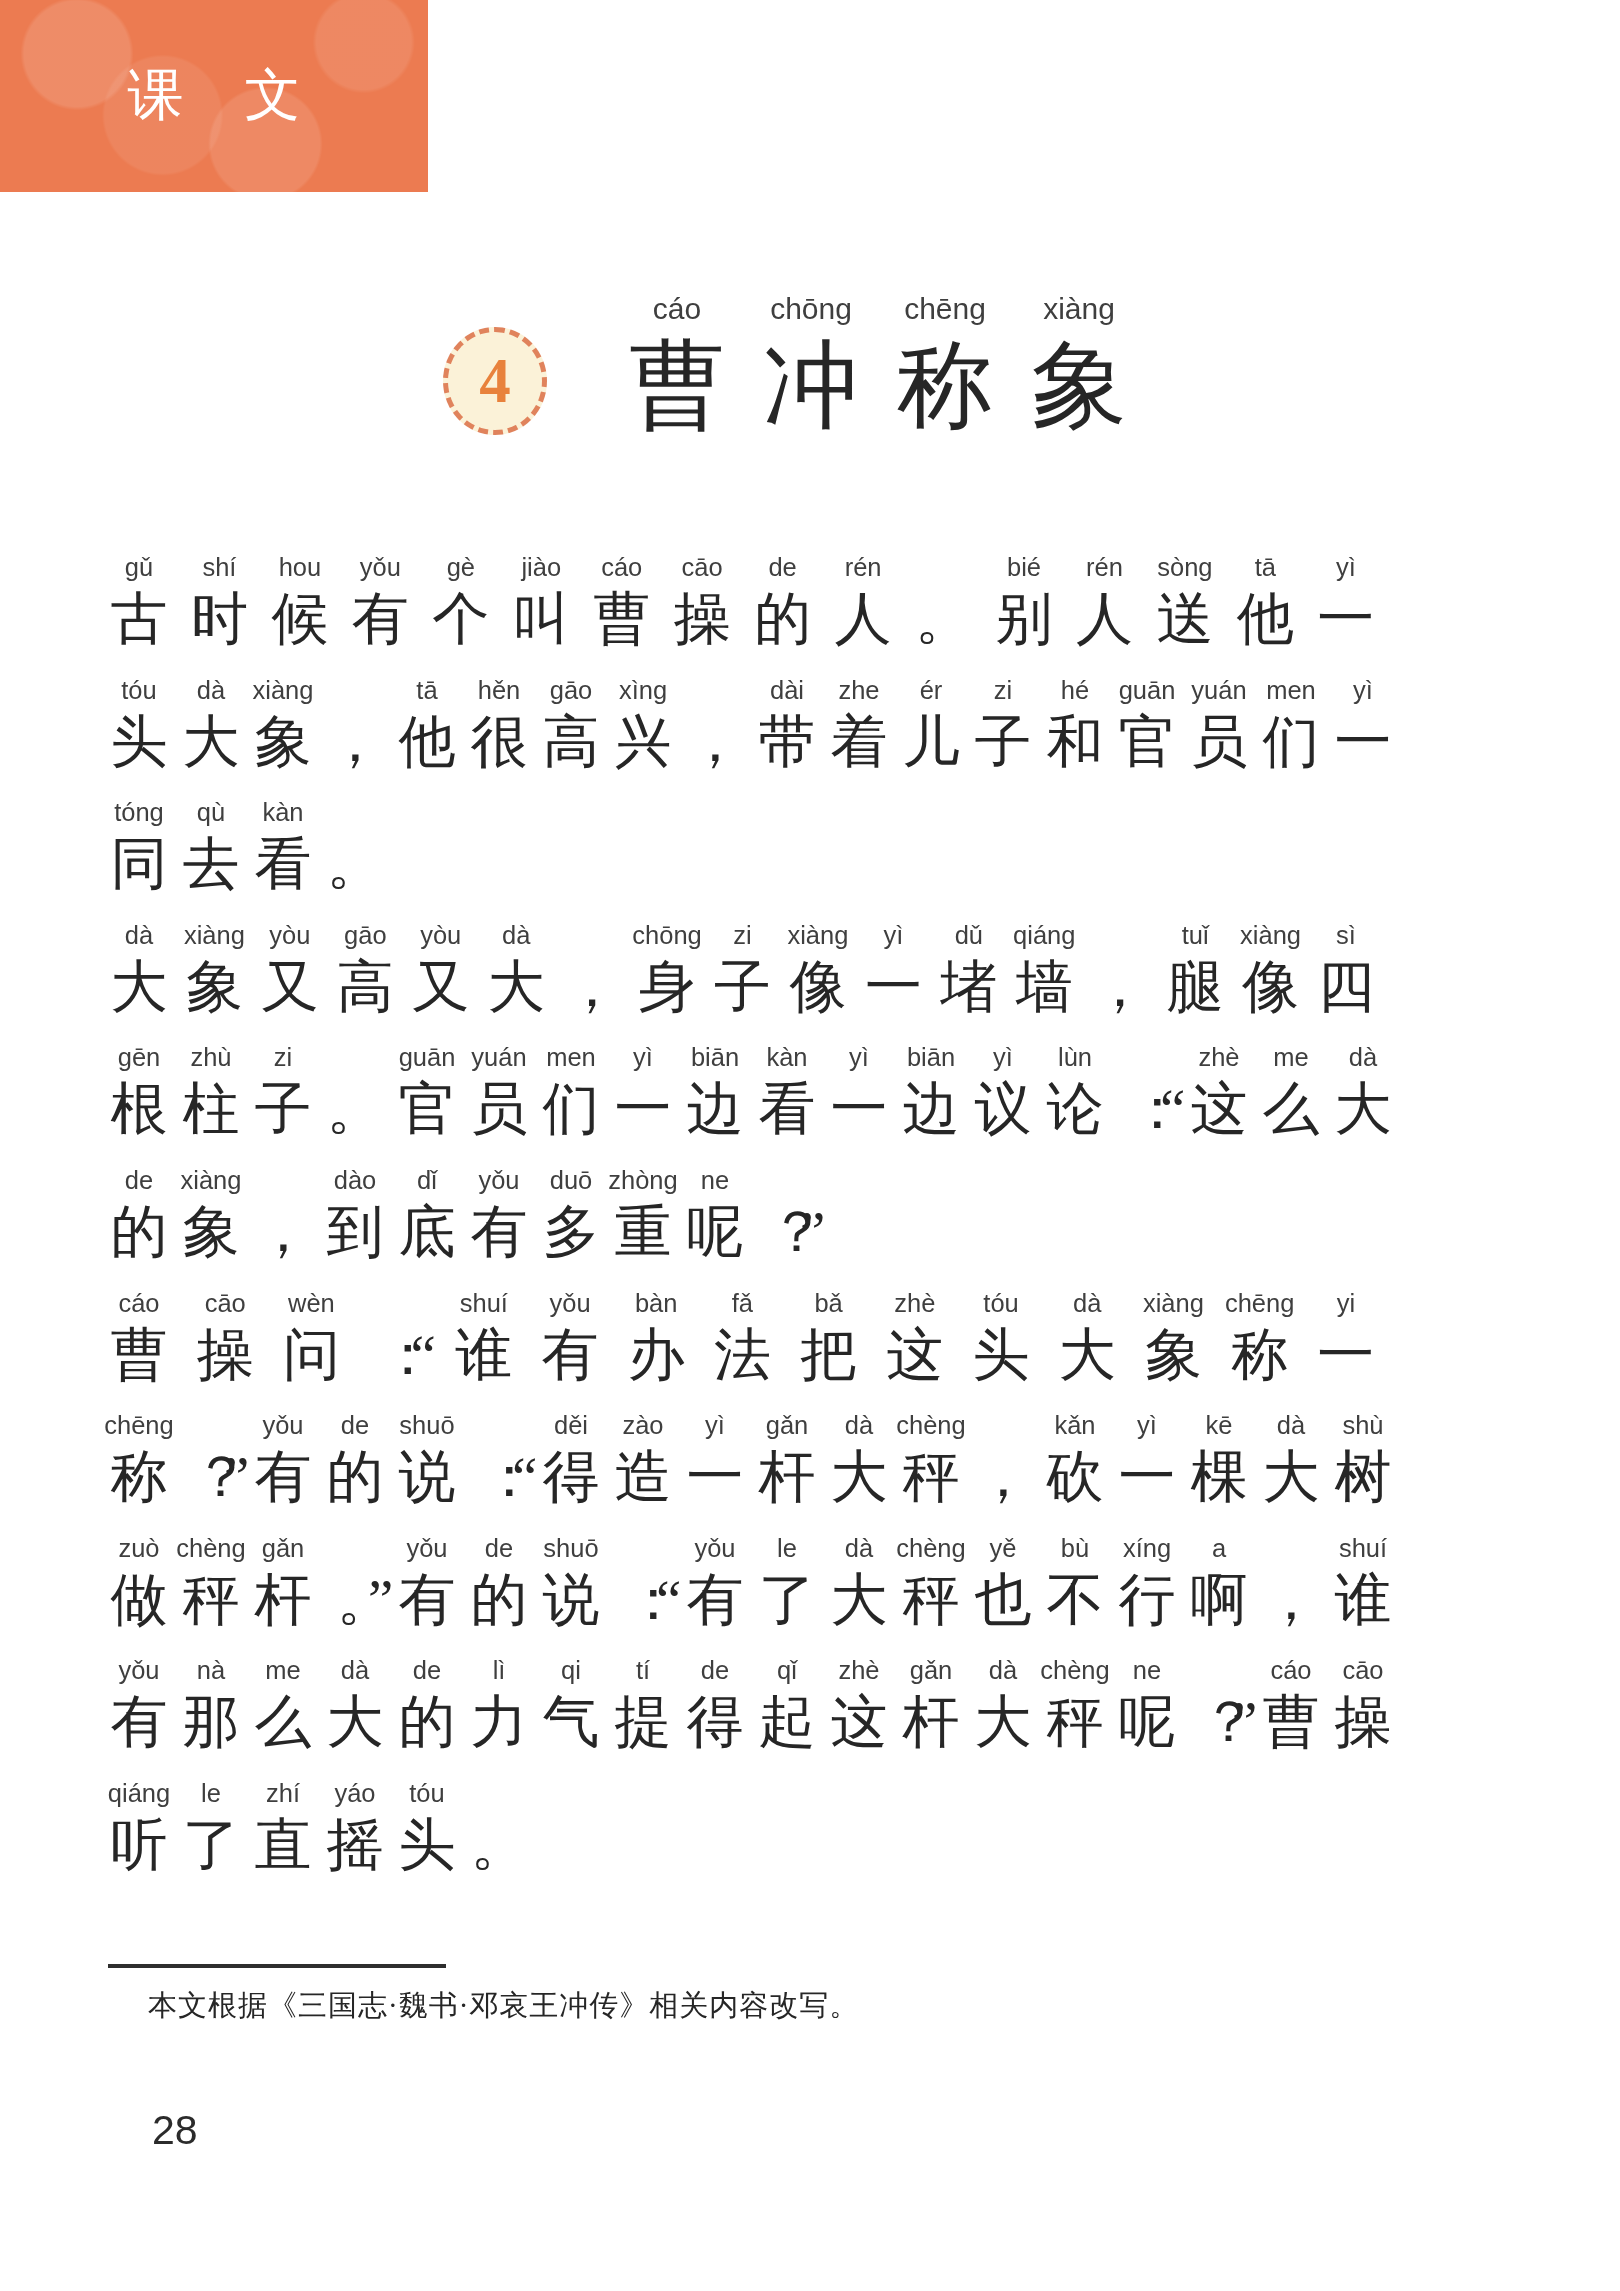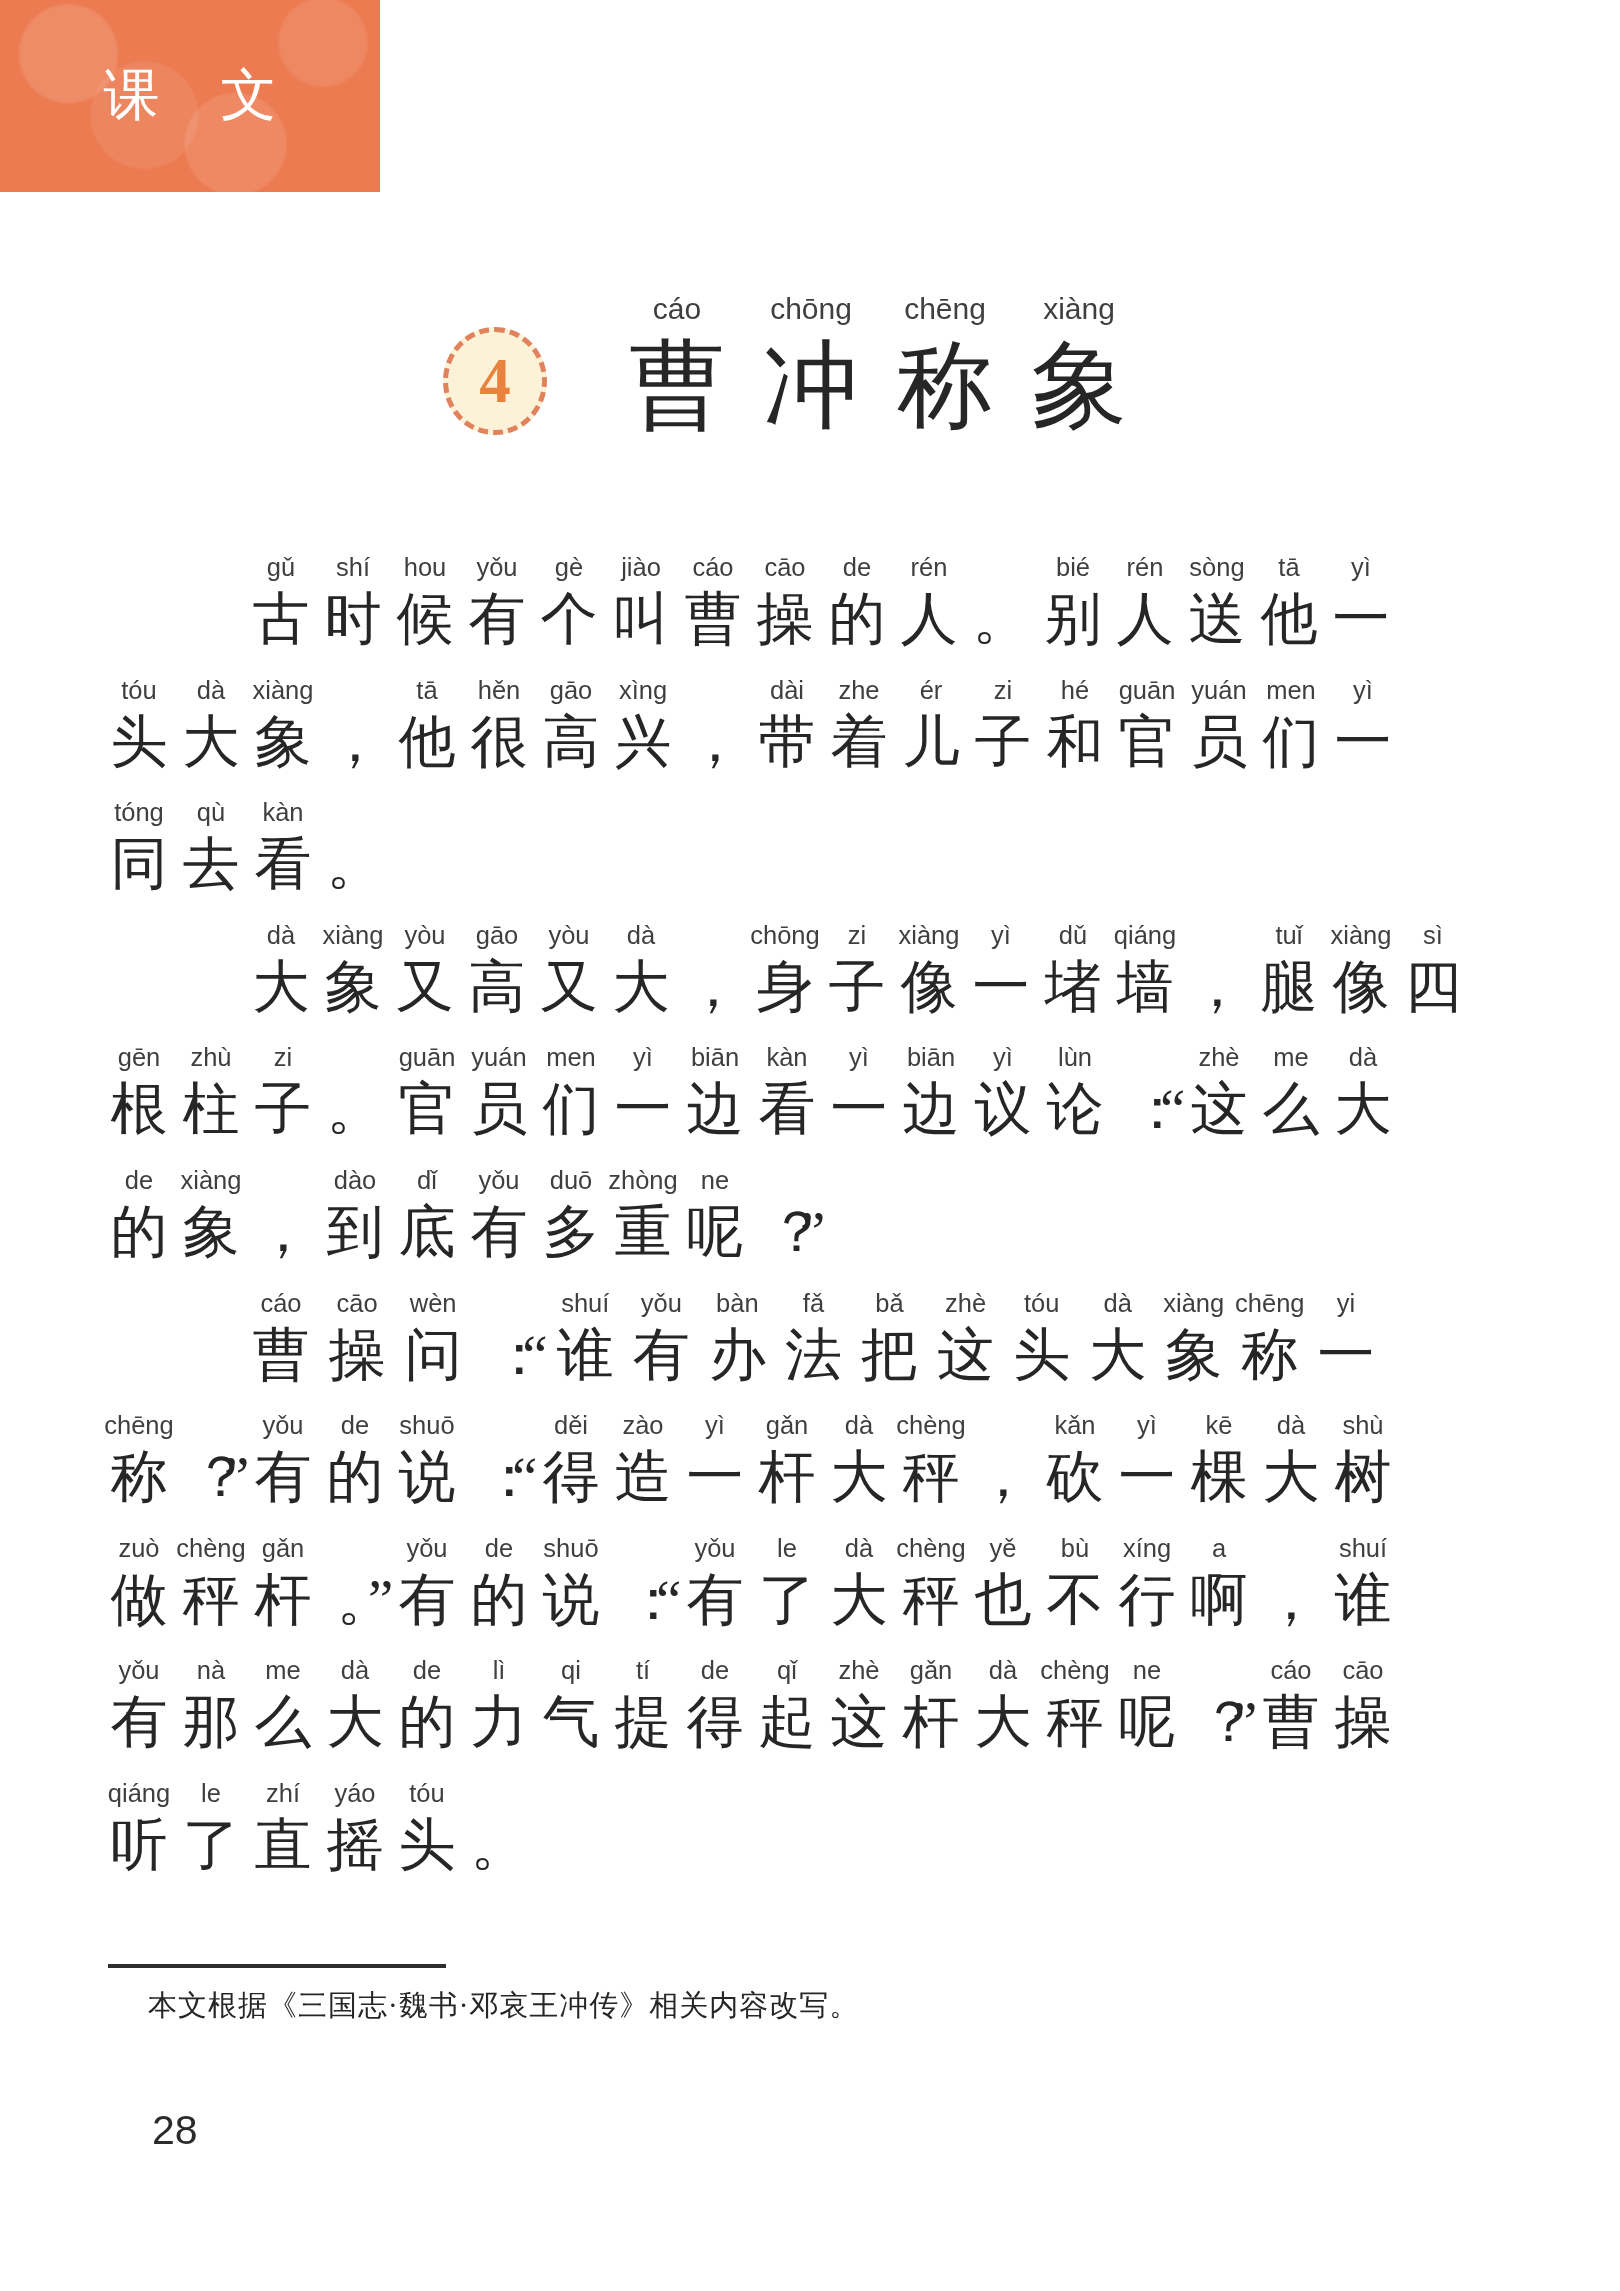--- a/index.html
+++ b/index.html
@@ -2,21 +2,21 @@
 <html style="--banner-bg: #ec7b51; --banner-text: #ffffff; --accent: #e8823c; --circle-ring: #e0835c; --circle-fill: #fbf2d8; --hanzi: #262626; --pinyin: #3f3f3f;"><head>
 <meta charset="utf-8">
 <style>
   html,body{margin:0;padding:0;background:#ffffff;}
   .page{
     position:relative;width:1620px;height:2292px;background:#ffffff;overflow:hidden;
     font-family:"Liberation Serif","DejaVu Serif",serif;
   }
   
   .banner{
-    position:absolute;left:0;top:0;width:380px;height:192px;
+    position:absolute;left:0;top:0;width:428px;height:192px;
     background-color:var(--banner-bg,#ec7b51);
     background-image:
       radial-gradient(circle at 18% 28%, rgba(255,255,255,0.13) 0 14%, rgba(255,255,255,0) 15%),
       radial-gradient(circle at 62% 75%, rgba(255,255,255,0.11) 0 18%, rgba(255,255,255,0) 19%),
       radial-gradient(circle at 85% 22%, rgba(255,255,255,0.10) 0 12%, rgba(255,255,255,0) 13%),
       radial-gradient(circle at 38% 60%, rgba(255,255,255,0.08) 0 20%, rgba(255,255,255,0) 21%);
     display:flex;align-items:center;justify-content:center;
   }
   .banner-label{
     color:var(--banner-text,#ffffff);font-size:56px;letter-spacing:61px;margin-right:-61px;
@@ -38,21 +38,21 @@
   .title-cell{width:134px;display:flex;flex-direction:column;align-items:center;}
   .title-cell .py{
     height:45px;line-height:45px;font-size:30px;color:var(--pinyin,#3f3f3f);
     font-family:"Liberation Sans","DejaVu Sans",sans-serif;white-space:nowrap;
   }
   .title-cell .zi{font-size:96px;line-height:110px;color:var(--hanzi,#262626);}
   
   .body-text{position:absolute;left:103px;top:547px;width:1279px;}
   .text-line{display:flex;height:102px;margin-bottom:20.6px;}
   .text-line.full{justify-content:space-between;}
-  .text-line.indent{margin-left:142px;}
+  .text-line.indent{}
   .cell{flex:0 0 72px;width:72px;display:flex;flex-direction:column;align-items:center;}
   .cell .py{
     height:41px;line-height:41px;font-size:25.5px;color:var(--pinyin,#3f3f3f);
     font-family:"Liberation Sans","DejaVu Sans",sans-serif;white-space:nowrap;
   }
   .cell .zi{font-size:57px;line-height:61px;color:var(--hanzi,#262626);white-space:nowrap;}
   .cell.wide-punct .zi{letter-spacing:-0.45em;text-indent:-0.1em;}
   
   .footnote-rule{position:absolute;left:108px;top:1964px;width:338px;height:3.9px;background:#2e2e2e;}
   .footnote{

